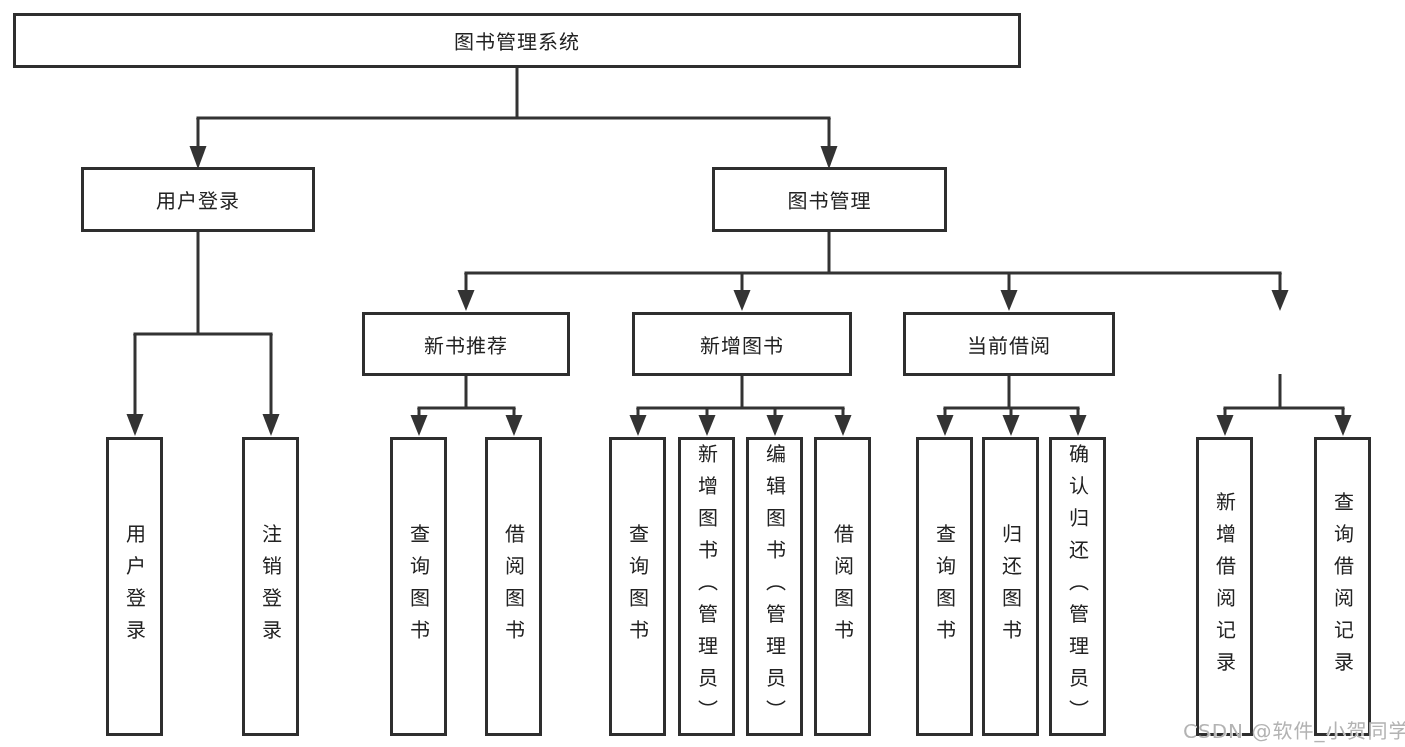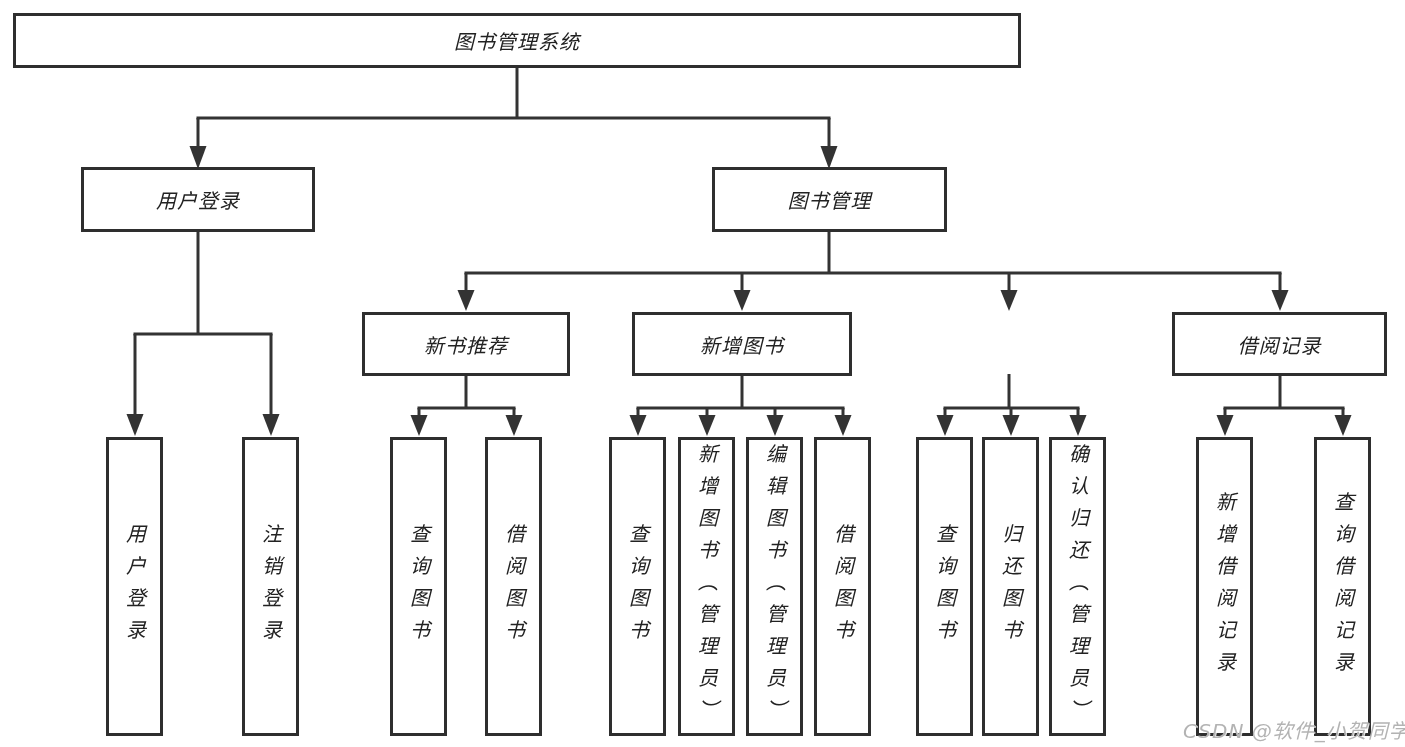--- a/index.html
+++ b/index.html
@@ -5,21 +5,20 @@
   :root{
     --line:#333333; --node_border:#2e2e2e; --text:#222222;
     --watermark:#b3b3b3; --background:#ffffff;
   }
   html,body{margin:0;padding:0;background:var(--background);}
   .canvas{
     position:relative; width:1405px; height:747px; overflow:hidden;
     background:var(--background);
     font-family:"DejaVu Sans","Liberation Sans",sans-serif;
     color:var(--text);
-    font-style:italic;
   }
   svg.wires{position:absolute;left:0;top:0;z-index:1;}
   .wires path{stroke:var(--line);stroke-width:3;fill:none;}
   .wires polygon{fill:var(--line);stroke:none;}
   .node{
     position:absolute; z-index:2; box-sizing:border-box;
     background:var(--background); border:3px solid var(--node_border);
     display:flex; align-items:center; justify-content:center;
   }
   .node span{font-size:20px; letter-spacing:1px; white-space:nowrap; color:var(--text);}
@@ -119,22 +118,22 @@
   <div class="node l3" style="left:362px;width:208px">
     <span>新书推荐</span>
   </div>
 
   <div class="node" style="left:712px;top:167px;width:235px;height:65px">
     <span>图书管理</span>
   </div>
   <div class="node l3" style="left:632px;width:220px">
     <span>新增图书</span>
   </div>
-  <div class="node l3" style="left:1172px;width:215px">
-    <span>借阅记录</span>
+  <div class="node l3" style="left:903px;width:212px">
+    <span>当前借阅</span>
   </div>
 
   <div class="node leaf" style="left:106px">
     <span>用户登录</span>
   </div>
   <div class="node leaf" style="left:242px">
     <span>注销登录</span>
   </div>
 
   <div class="node leaf" style="left:390px">

